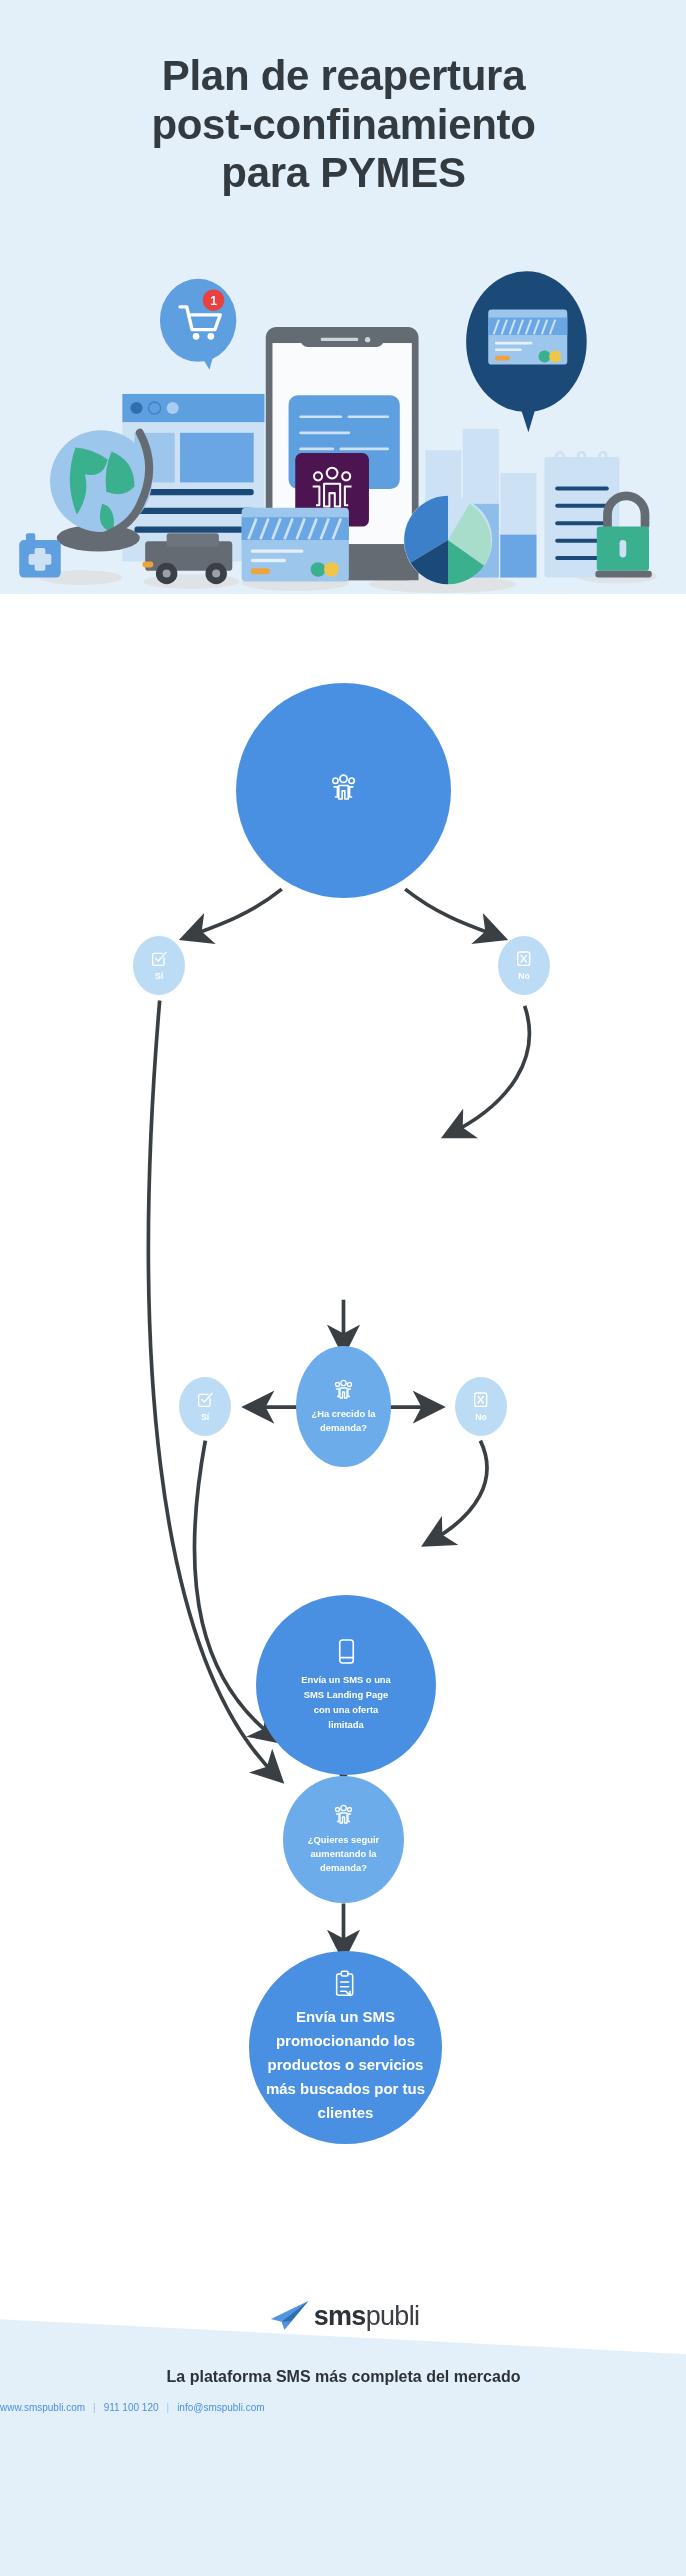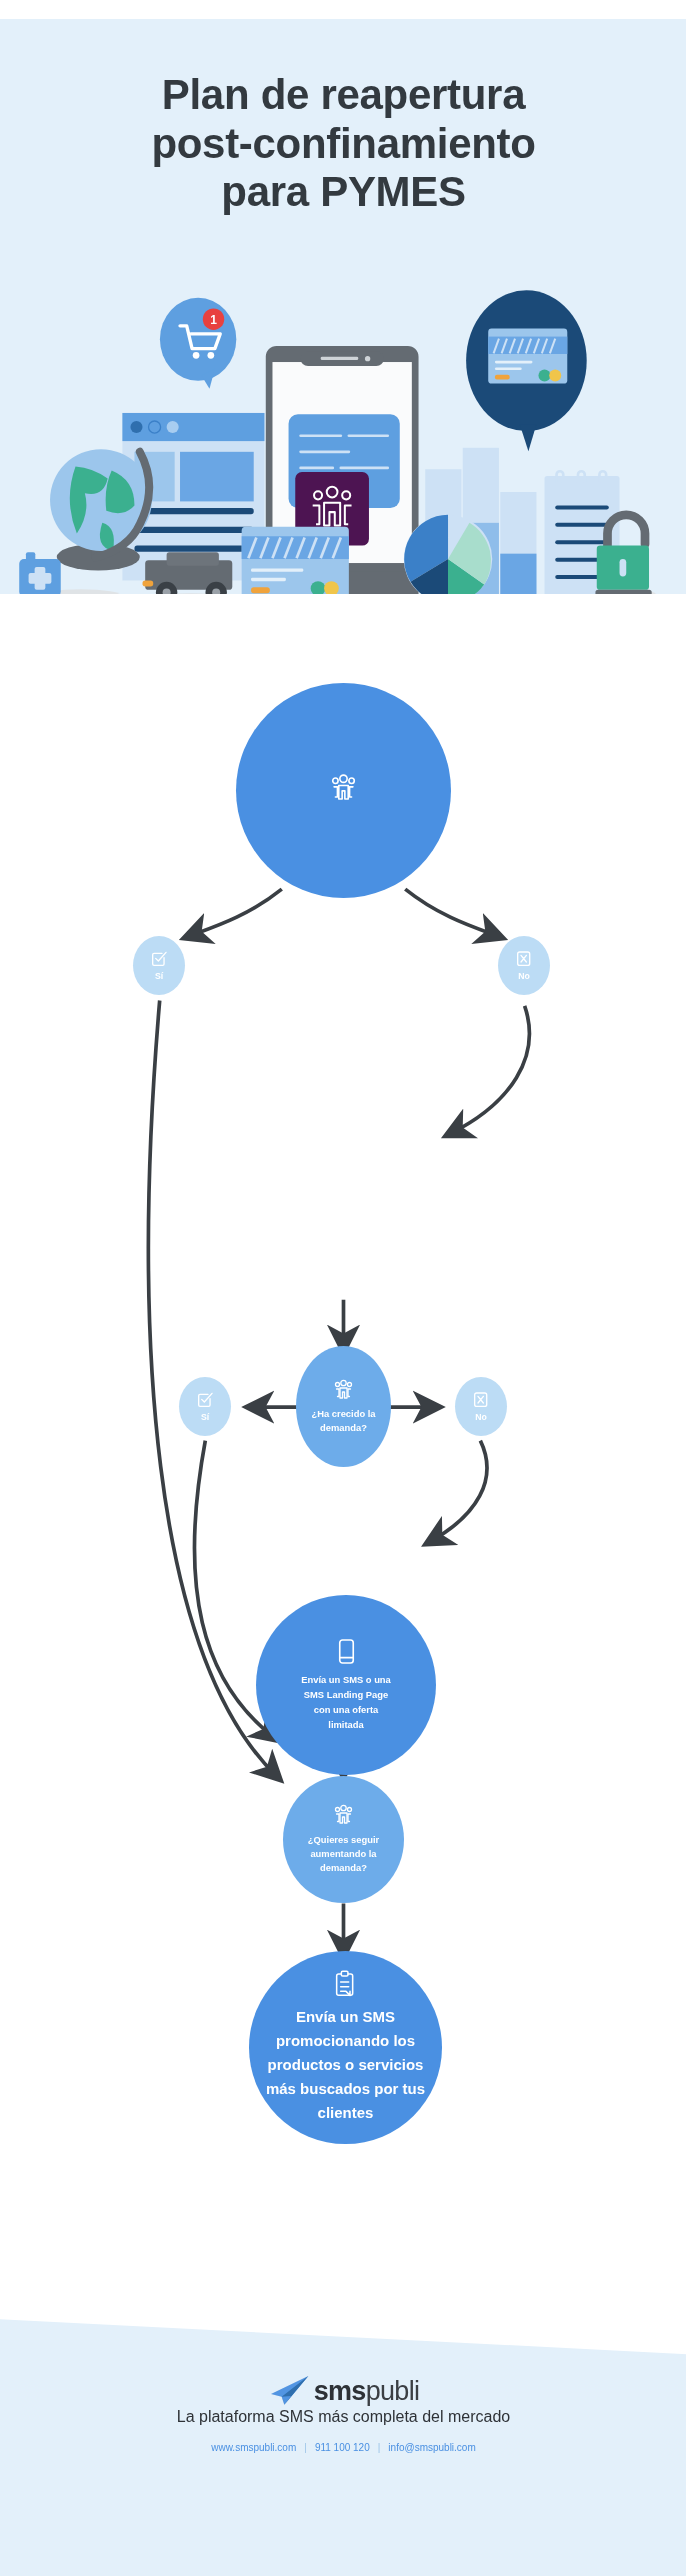--- a/index.html
+++ b/index.html
@@ -8,21 +8,20 @@
     font-family:"Liberation Sans", sans-serif;
     background:#ffffff;
     width:687px; height:2576px;
     position:relative; overflow:hidden;
   }
 
   
   .hero{
     position:absolute; left:0; top:0; width:687px; height:594px;
     background:#e3f0fa;
-    margin-top:19px;
   }
   .title{
     position:absolute; left:0; top:52px; width:687px;
     text-align:center;
     font-size:42px; font-weight:bold; line-height:1.16;
     color:#333a40; letter-spacing:-0.3px;
   }
   .title span{ display:block; }
 
   
@@ -59,32 +58,32 @@
   .arrows{ position:absolute; left:0; top:0; width:687px; height:1661px; pointer-events:none; }
 
   
   .footer{
     position:absolute; left:0; top:2255px; width:687px; height:321px;
     overflow:hidden;
   }
   .footer-bg{ position:absolute; left:0; top:0; width:687px; height:321px; }
   .footer-inner{ position:absolute; left:0; top:0; width:687px; text-align:center; }
   .logo-row{
-    margin-top:119px;
+    margin-top:44px;
     display:flex; align-items:center; justify-content:center; gap:4px;
   }
   .logo-text{ font-size:27px; color:#2e3237; letter-spacing:-0.7px; line-height:1; }
   .logo-text b{ font-weight:bold; }
   .logo-text i{ font-style:normal; font-weight:300; color:#3b3f44; }
   .tagline{
-    font-size:16px; font-weight:normal; color:#2e3237;
+    margin-top:35px; font-size:16px; font-weight:bold; color:#2e3237;
   }
   .contact{
     margin-top:16px; font-size:10px; color:#4a90e2;
-    display:flex; align-items:center; justify-content:center; gap:8px;
+    display:flex; align-items:center; justify-content:flex-start; gap:8px;
   }
   .contact .sep{ color:#9cc5e8; }
 </style>
 </head>
 <body>
 
 <div class="hero">
 
   <div class="title">
     <span>Plan de reapertura</span>

